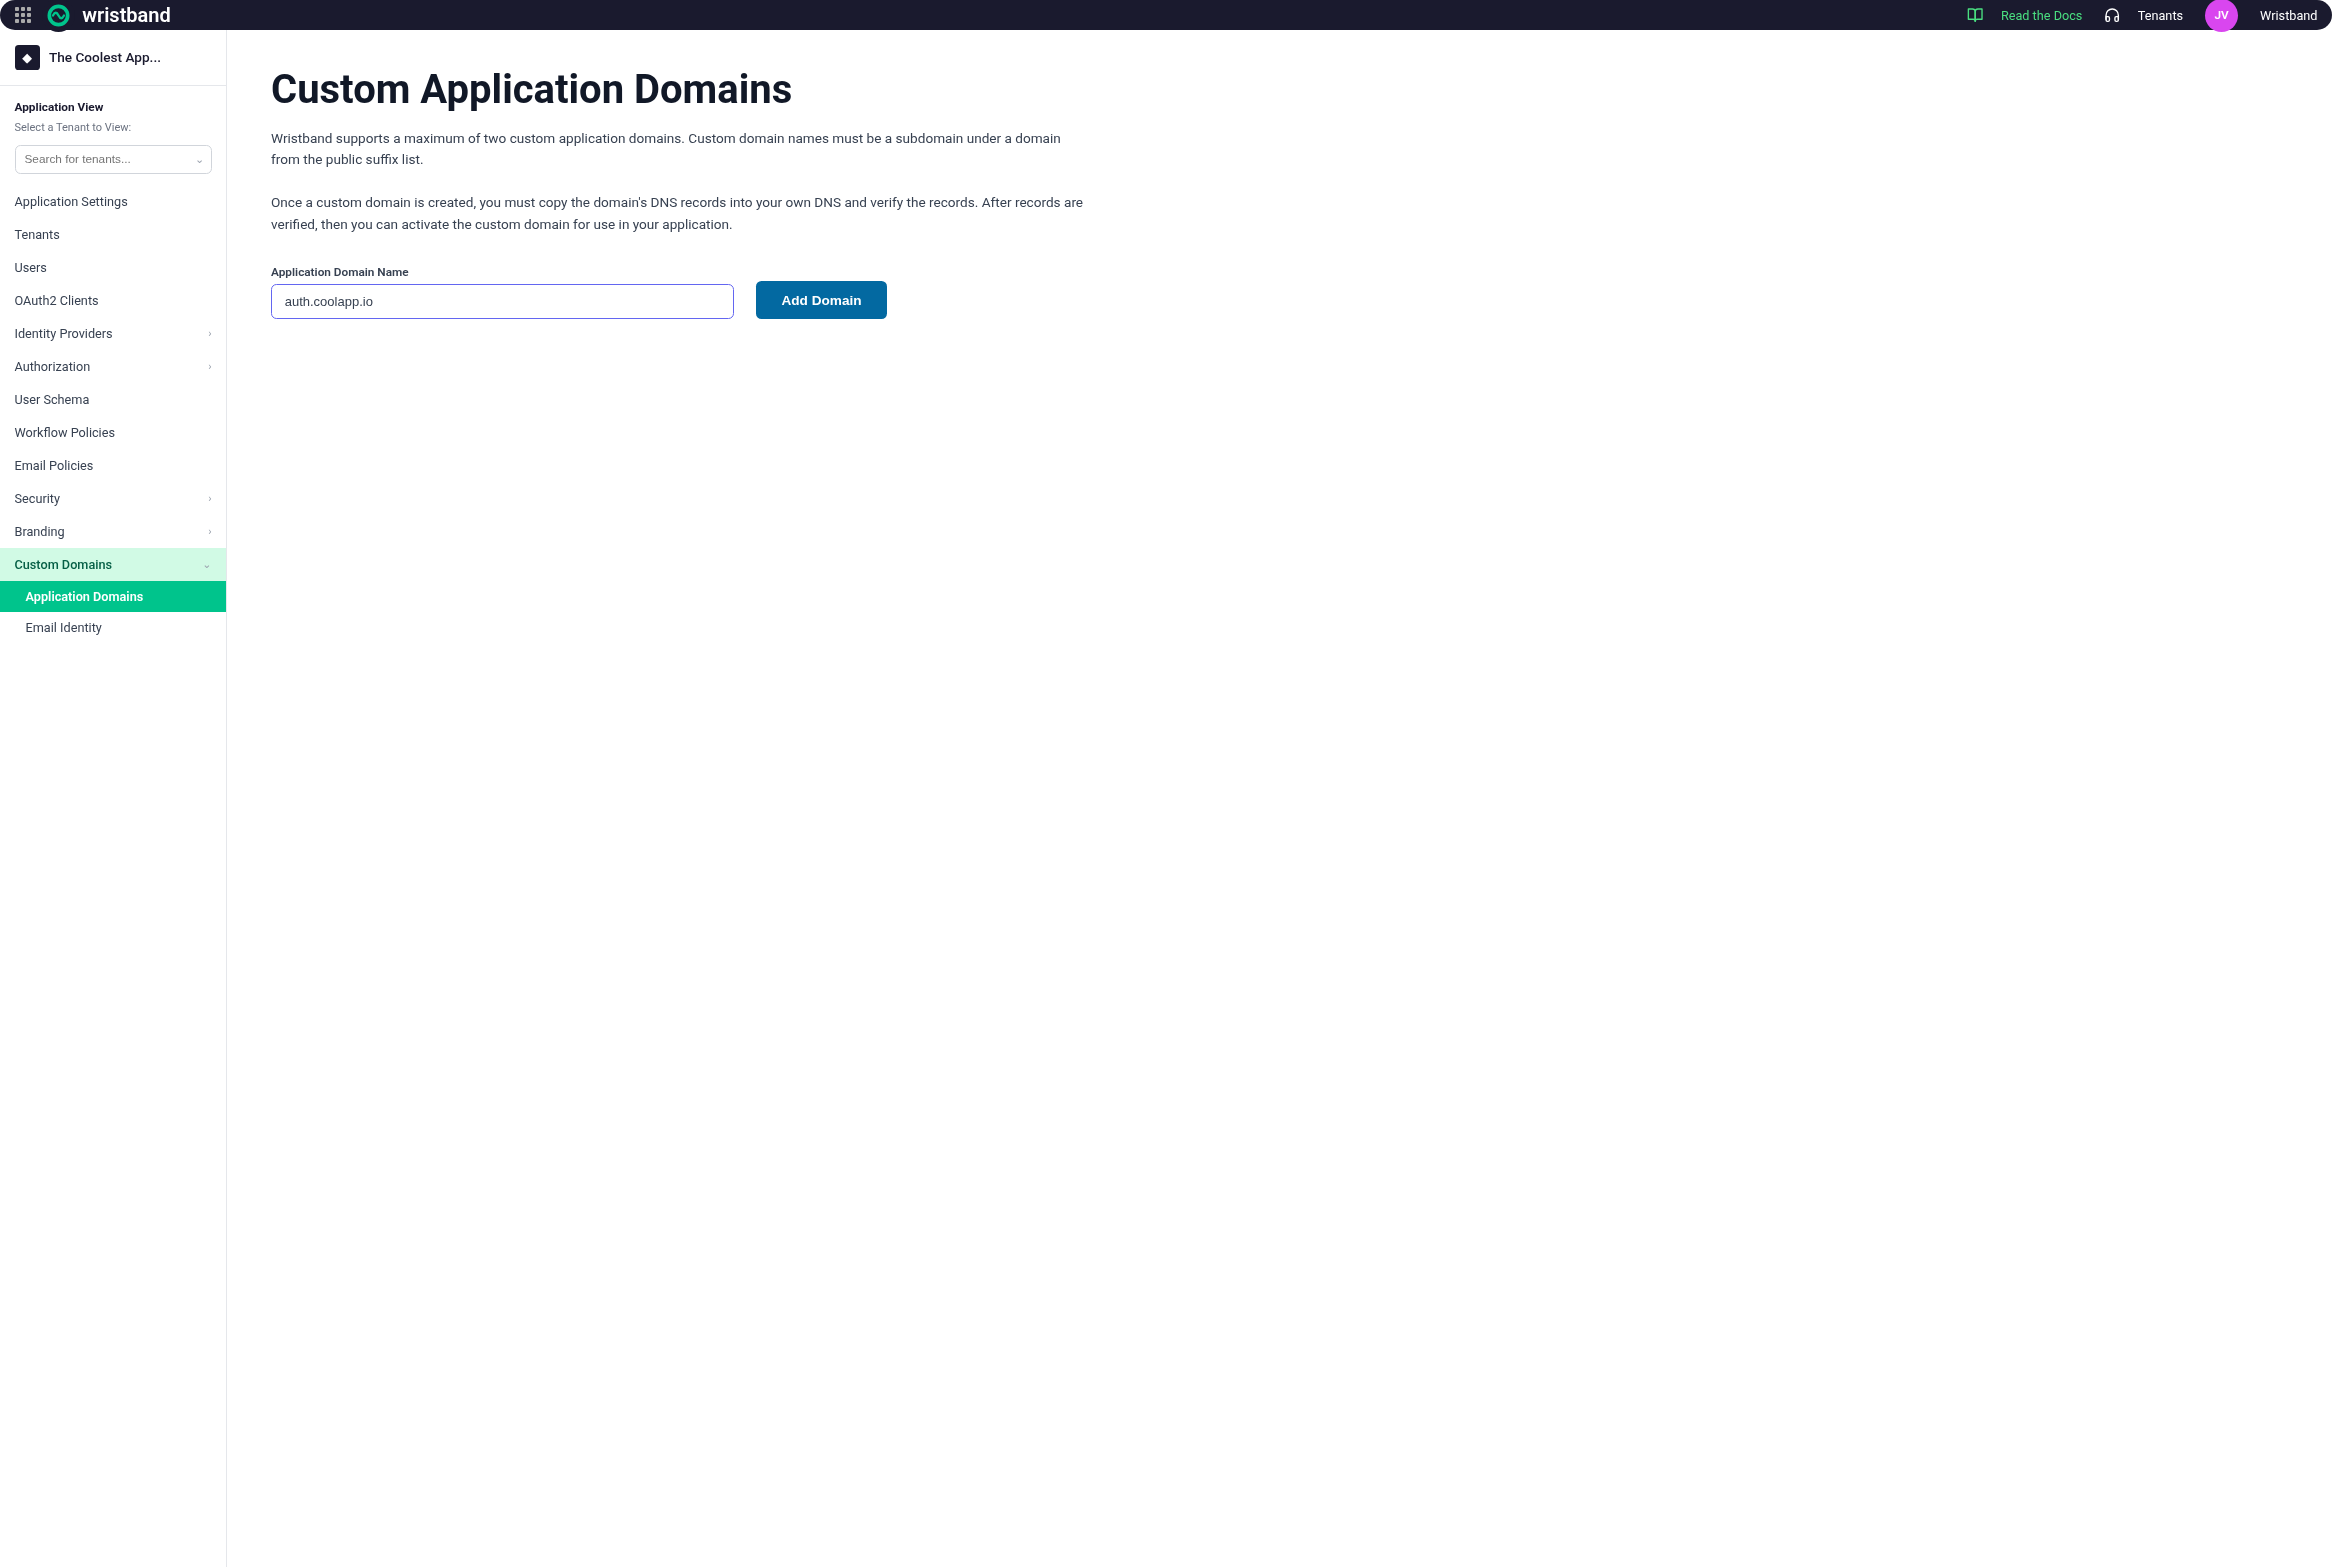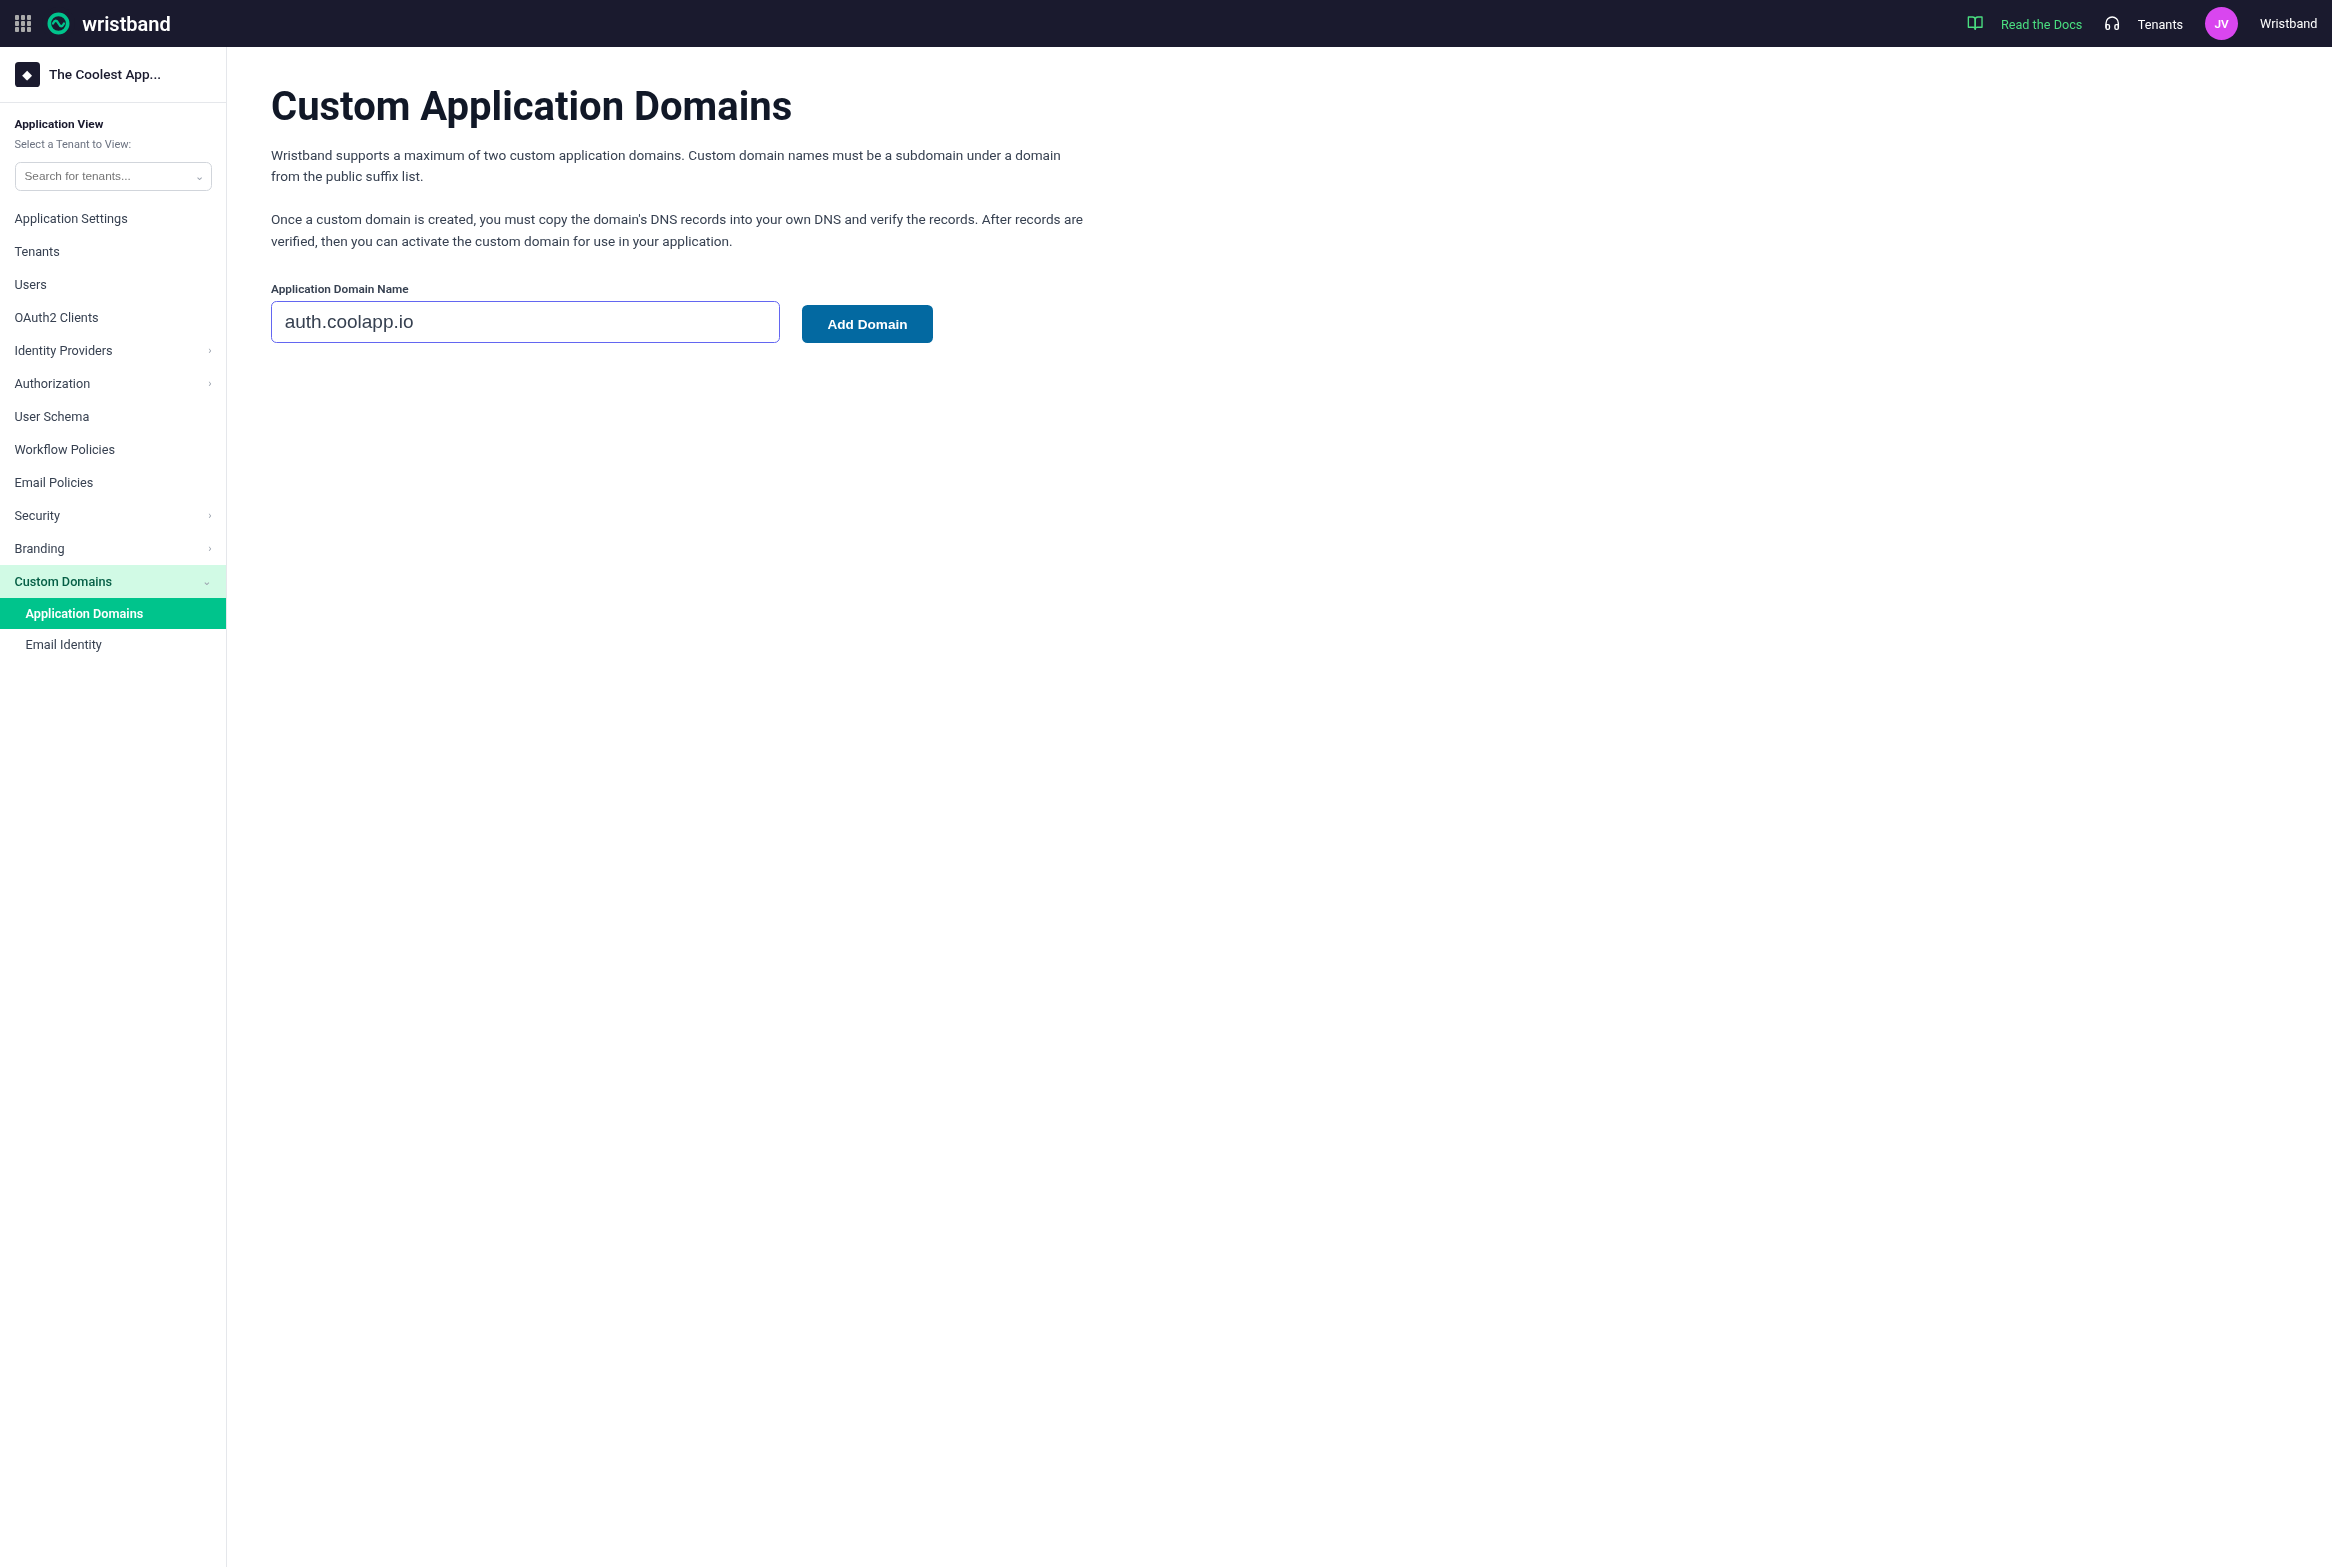--- a/index.html
+++ b/index.html
@@ -2,27 +2,28 @@
 <html style="font-size:14.5px"><head>
   <meta charset="utf-8">
   <style>
     * { box-sizing: border-box; margin: 0; padding: 0; }
     body { font-family: -apple-system, BlinkMacSystemFont, 'Segoe UI', Roboto, sans-serif; background: #fff; display: flex; flex-direction: column; height: 100vh; overflow: hidden; }
 
     
     .top-nav {
       background: #1a1a2e;
       color: #fff;
-      height: 47px;
+      height: 30px;
       display: flex;
       align-items: center;
       padding: 0 14.5px;
       flex-shrink: 0;
       position: relative;
       z-index: 100;
+      border-radius: 23px;
     }
     .top-nav-left {
       display: flex;
       align-items: center;
       gap: 11px;
       flex: 1;
     }
     .grid-icon {
       display: grid;
       grid-template-columns: 1fr 1fr 1fr;
@@ -230,25 +231,25 @@
       display: flex;
       flex-direction: column;
       gap: 5.5px;
     }
     .form-label {
       font-size: 11.8px;
       font-weight: 600;
       color: #374151;
     }
     .form-input {
-      width: 509px;
+      width: 463px;
       padding: 9px 12.7px;
       border: 1.8px solid #6366f1;
       border-radius: 5.5px;
-      font-size: 19px;
+      font-size: 13px;
       color: #374151;
       outline: none;
     }
     .add-domain-btn {
       padding: 9px 25.5px;
       background: #0369a1;
       color: #fff;
       border: none;
       border-radius: 5.5px;
       font-size: 13.6px;

